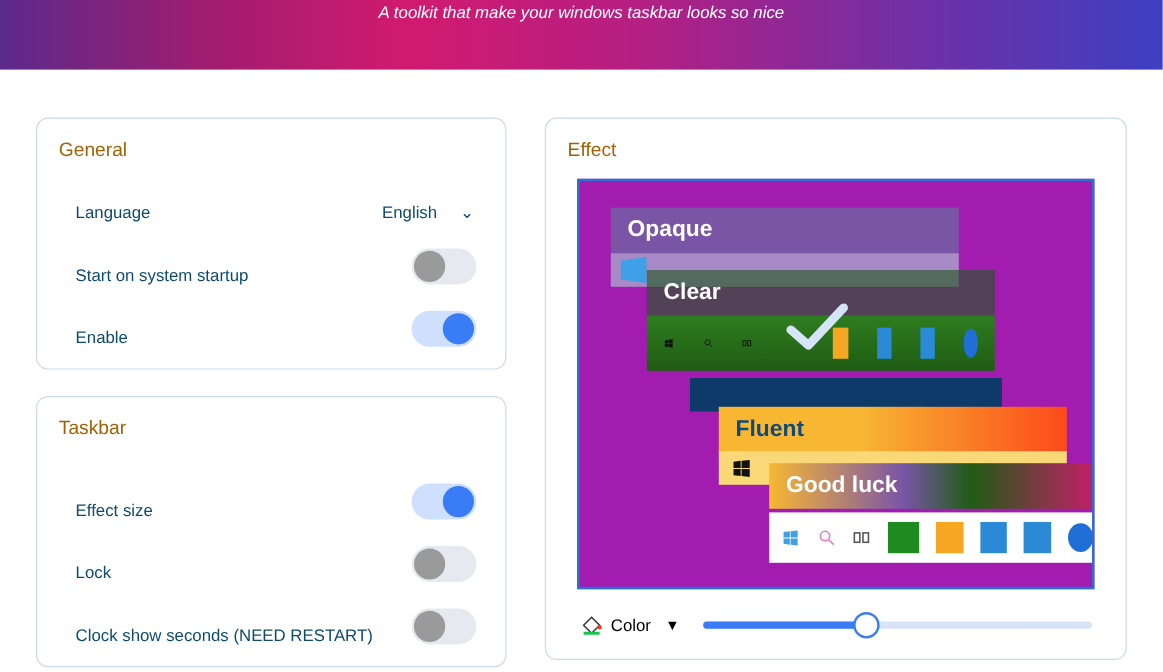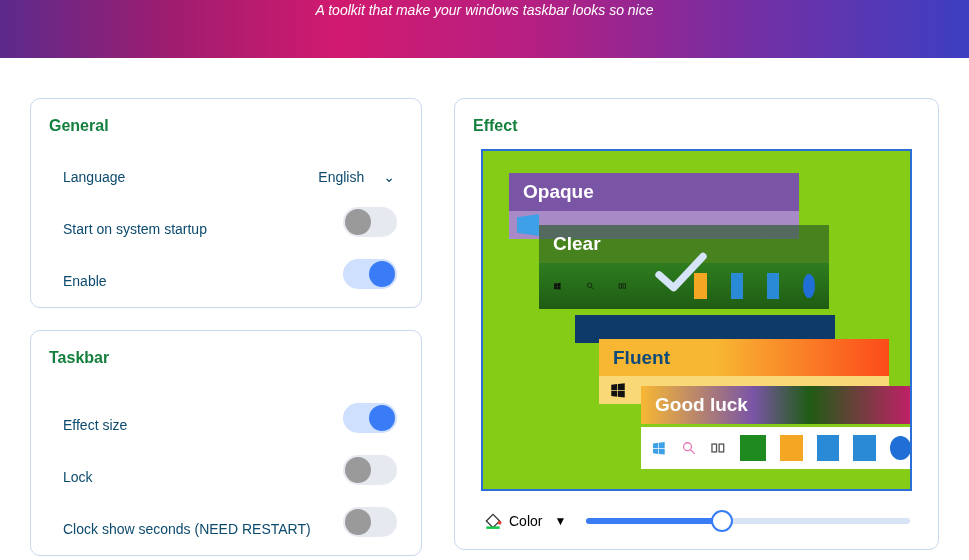--- a/index.html
+++ b/index.html
@@ -31,22 +31,22 @@
   .left { width: 392px; display:flex; flex-direction:column; gap:22px;}
   .right { flex: 1; }
   .card {
     border: 1px solid #c9d9ee;
     border-radius: 10px;
     padding: 18px 18px 18px 18px;
     background:#fff;
   }
   .card h2 {
     font-size: 16px;
-    font-weight: 700;
-    color: #15803d;
+    font-weight: 400;
+    color: #a16207;
     margin-bottom: 14px;
   }
   .row {
     display: flex;
     align-items: flex-end;
     justify-content: space-between;
     padding: 0 0 0 14px;
     min-height: 52px;
     font-size: 14px;
     color: #0c4a6e;
@@ -78,21 +78,21 @@
     position: absolute;
     top: 2px;
     left: 2px;
   }
   .toggle.on { background: #cfe0ff; }
   .toggle.on .knob { left: 26px; background: #3a7cf5; }
 
   .effect-card { padding: 18px 18px 18px 18px; }
   .preview-area {
     margin: 0 8px 0 8px;
-    background: #84cc16;
+    background: #a21caf;
     border: 2px solid #2a6fd6;
     height: 342px;
     position: relative;
     overflow: hidden;
   }
   .tile {
     position: absolute;
     color: #fff;
     font-weight: 600;
     font-size: 19px;

